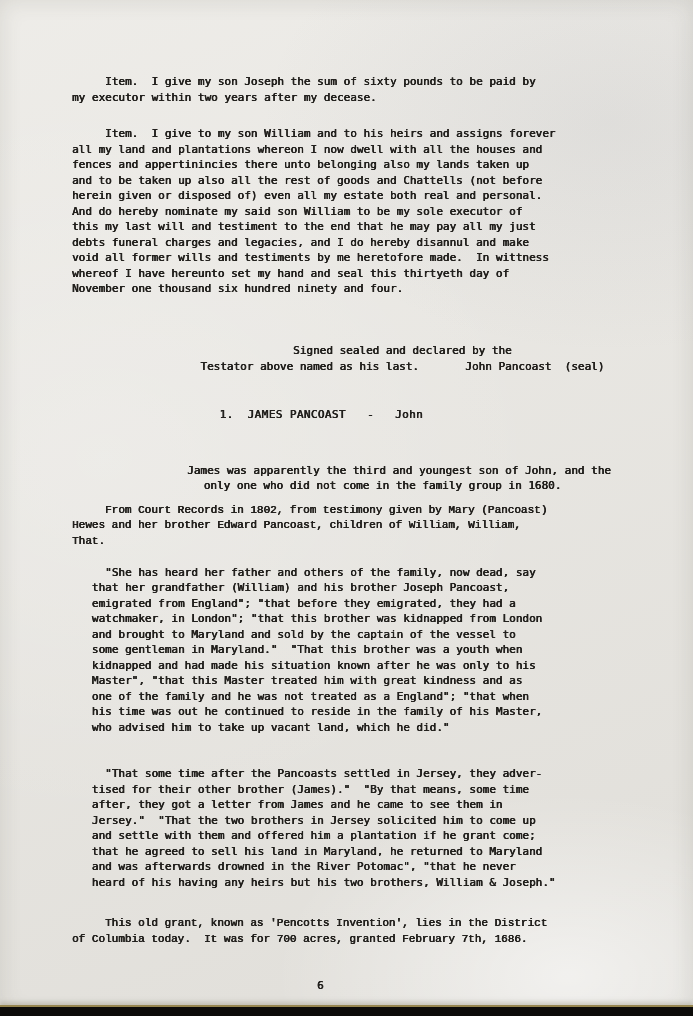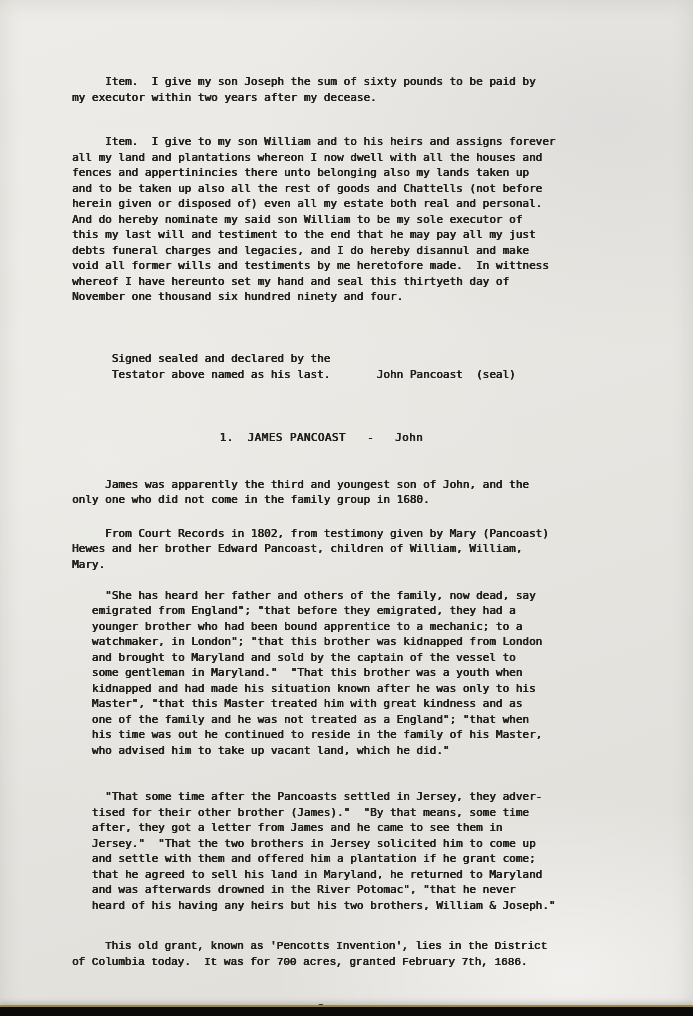--- a/index.html
+++ b/index.html
@@ -53,53 +53,53 @@
 </style>
 </head>
 <body>
 
 <div class="page" data-name="scanned-document-page">
   <div class="typed" data-name="typed-text">
       <div class="block" data-name="will-clause-joseph" style="margin-top: 0px;">
         <div class="line" data-name="typed-line">     Item.  I give my son Joseph the sum of sixty pounds to be paid by</div>
         <div class="line" data-name="typed-line">my executor within two years after my decease.</div>
       </div>
-      <div class="block" data-name="will-clause-william" style="margin-top: 29px;">
+      <div class="block" data-name="will-clause-william" style="margin-top: 21px;">
         <div class="line" data-name="typed-line">     Item.  I give to my son William and to his heirs and assigns forever</div>
         <div class="line" data-name="typed-line">all my land and plantations whereon I now dwell with all the houses and</div>
         <div class="line" data-name="typed-line">fences and appertinincies there unto belonging also my lands taken up</div>
         <div class="line" data-name="typed-line">and to be taken up also all the rest of goods and Chattells (not before</div>
         <div class="line" data-name="typed-line">herein given or disposed of) even all my estate both real and personal.</div>
         <div class="line" data-name="typed-line">And do hereby nominate my said son William to be my sole executor of</div>
         <div class="line" data-name="typed-line">this my last will and testiment to the end that he may pay all my just</div>
         <div class="line" data-name="typed-line">debts funeral charges and legacies, and I do hereby disannul and make</div>
         <div class="line" data-name="typed-line">void all former wills and testiments by me heretofore made.  In wittness</div>
         <div class="line" data-name="typed-line">whereof I have hereunto set my hand and seal this thirtyeth day of</div>
         <div class="line" data-name="typed-line">November one thousand six hundred ninety and four.</div>
       </div>
-      <div class="block" data-name="attestation" style="margin-top: 46.5px;">
+      <div class="block" data-name="attestation" style="margin-top: 46.5px; text-align: center;">
         <div class="line" data-name="typed-line">      Signed sealed and declared by the</div>
         <div class="line" data-name="typed-line">      Testator above named as his last.       John Pancoast  (seal)</div>
       </div>
-      <div class="block" data-name="section-heading" style="margin-top: 48px;">
+      <div class="block" data-name="section-heading" style="margin-top: 33px;">
         <div class="line" data-name="typed-line">                     1.  JAMES PANCOAST   -   John</div>
       </div>
-      <div class="block" data-name="para-james-intro" style="margin-top: 31px;">
+      <div class="block" data-name="para-james-intro" style="margin-top: 40px; text-align: center;">
         <div class="line" data-name="typed-line">     James was apparently the third and youngest son of John, and the</div>
         <div class="line" data-name="typed-line">only one who did not come in the family group in 1680.</div>
       </div>
-      <div class="block" data-name="para-court-records" style="margin-top: 18px;">
+      <div class="block" data-name="para-court-records" style="margin-top: 9px; font-family: Liberation Mono, monospace;">
         <div class="line" data-name="typed-line">     From Court Records in 1802, from testimony given by Mary (Pancoast)</div>
         <div class="line" data-name="typed-line">Hewes and her brother Edward Pancoast, children of William, William,</div>
-        <div class="line" data-name="typed-line">Mary.</div>
+        <div class="line" data-name="typed-line">That.</div>
       </div>
       <div class="block" data-name="quote-testimony-1" style="margin-top: 15.5px;">
         <div class="line" data-name="typed-line">     "She has heard her father and others of the family, now dead, say</div>
+        <div class="line" data-name="typed-line">   that her grandfather (William) and his brother Joseph Pancoast,</div>
         <div class="line" data-name="typed-line">   emigrated from England"; "that before they emigrated, they had a</div>
-        <div class="line" data-name="typed-line">   younger brother who had been bound apprentice to a mechanic; to a</div>
         <div class="line" data-name="typed-line">   watchmaker, in London"; "that this brother was kidnapped from London</div>
         <div class="line" data-name="typed-line">   and brought to Maryland and sold by the captain of the vessel to</div>
         <div class="line" data-name="typed-line">   some gentleman in Maryland."  "That this brother was a youth when</div>
         <div class="line" data-name="typed-line">   kidnapped and had made his situation known after he was only to his</div>
         <div class="line" data-name="typed-line">   Master", "that this Master treated him with great kindness and as</div>
         <div class="line" data-name="typed-line">   one of the family and he was not treated as a England"; "that when</div>
         <div class="line" data-name="typed-line">   his time was out he continued to reside in the family of his Master,</div>
         <div class="line" data-name="typed-line">   who advised him to take up vacant land, which he did."</div>
       </div>
       <div class="block" data-name="quote-testimony-2" style="margin-top: 31px;">

